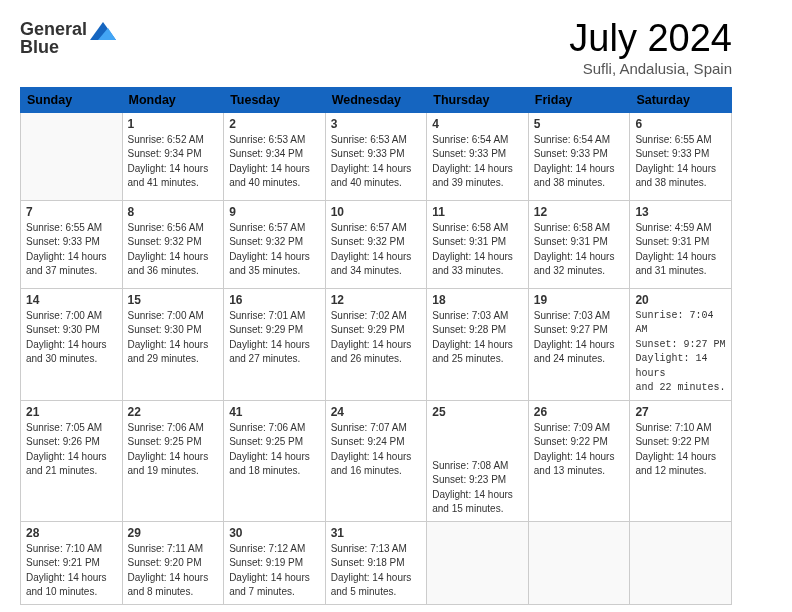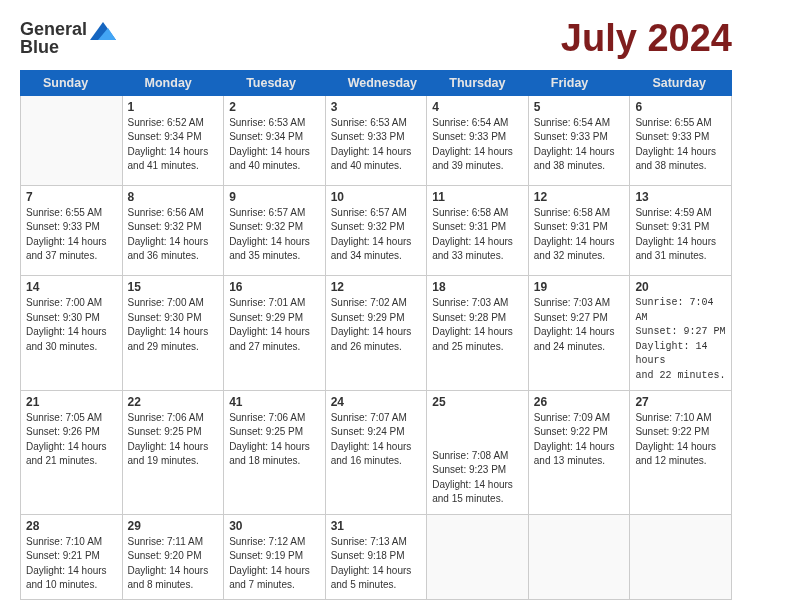--- a/index.html
+++ b/index.html
@@ -32,41 +32,41 @@
       font-size: 18px;
       font-weight: bold;
       color: #333;
       line-height: 1.1;
     }
     .title-block {
       text-align: right;
     }
     .month-title {
       font-size: 38px;
-      font-weight: bold;
-      color: #7f1d1d;
+      font-weight: normal;
+      color: #000000;
       line-height: 1.1;
     }
     .location {
       font-size: 15px;
       color: #555;
     }
     .calendar {
       flex: 1;
       border: 1px solid #ccc;
       border-collapse: collapse;
       width: 100%;
       table-layout: fixed;
     }
     .calendar th {
       background: #1565c0;
-      color: #e5e5e5;
+      color: #000000;
       font-size: 12.5px;
       font-weight: bold;
-      padding: 5px 22px;
+      padding: 5px 6px;
       text-align: left;
       border: 1px solid #1565c0;
     }
     .calendar td {
       vertical-align: top;
       border: 1px solid #ccc;
       padding: 4px 5px;
       font-size: 10.2px;
       color: #333;
       height: 88px;
@@ -105,20 +105,21 @@
           <svg width="26" height="22" viewBox="0 0 26 22" style="margin-left:3px;margin-top:2px;">
             <polygon points="0,20 13,2 26,20" fill="#1565c0"></polygon>
             <polygon points="8,20 18,8 26,20" fill="#42a5f5"></polygon>
           </svg>
         </div>
         <span class="logo-text blue" style="margin-top:-4px;font-size:18px;">Blue</span>
       </div>
     </div>
     <div class="title-block">
       <div class="month-title">July 2024</div>
+      <div class="location">Sufli, Andalusia, Spain</div>
     </div>
   </div>
 
   <table class="calendar">
     <thead>
       <tr>
         <th>Sunday</th>
         <th>Monday</th>
         <th>Tuesday</th>
         <th>Wednesday</th>

